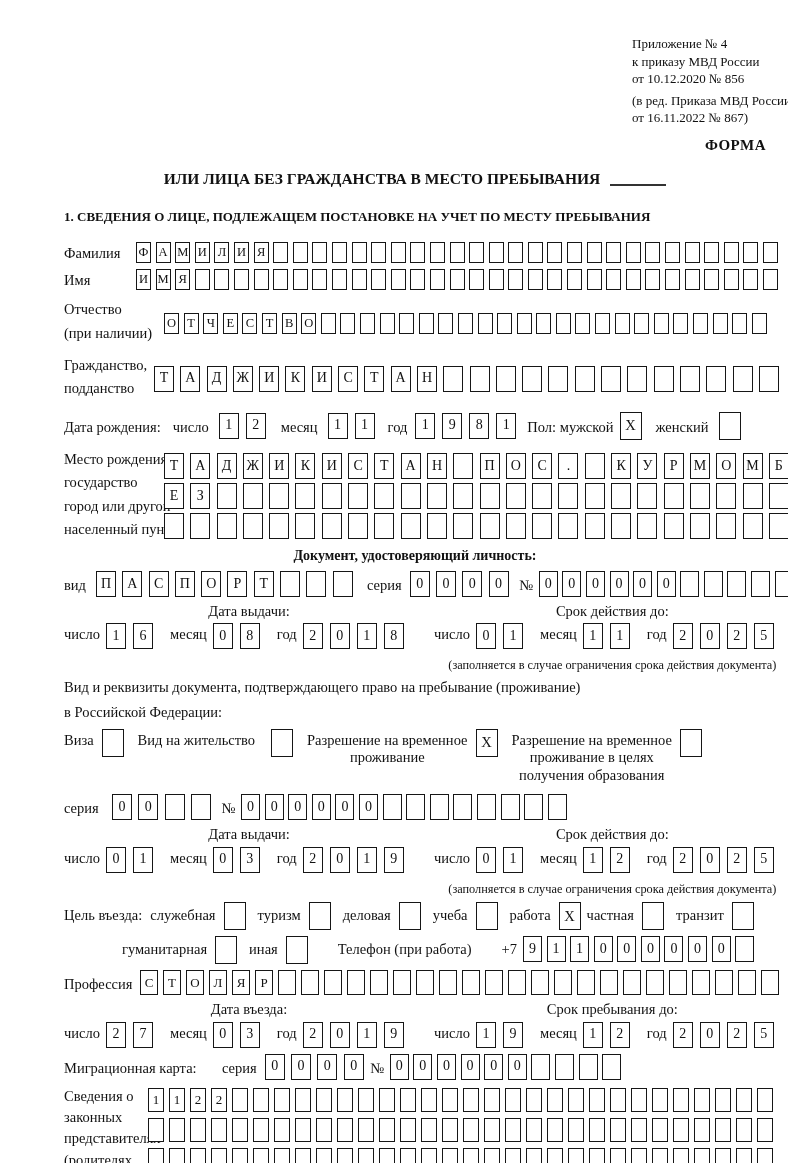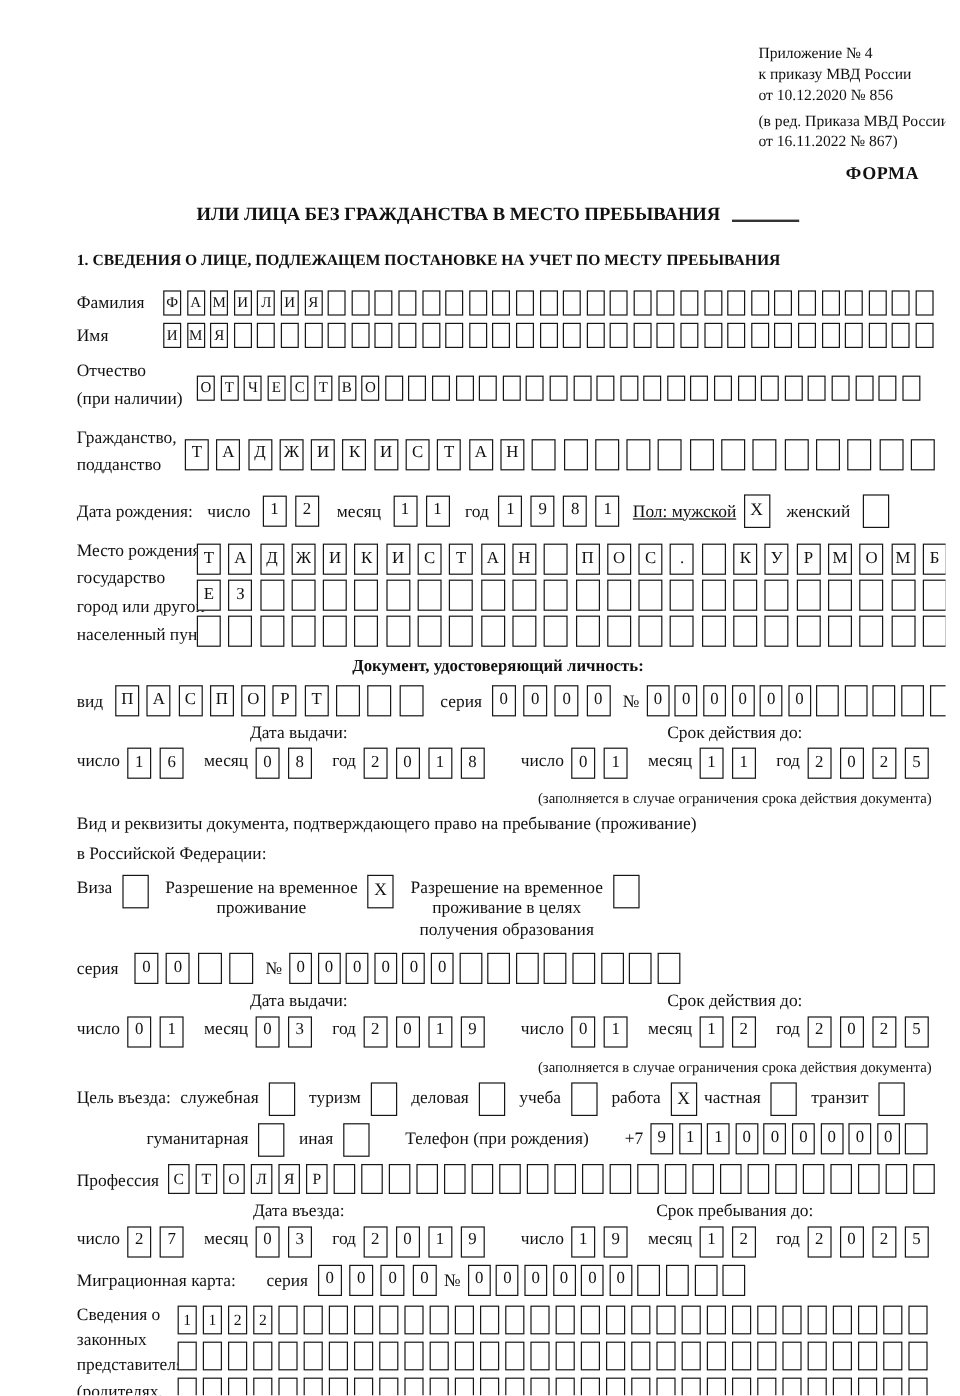--- a/index.html
+++ b/index.html
@@ -255,21 +255,21 @@
         <span class="cell">1</span>
         <span class="cell">1</span>
       </span>
     <span class="lbl" style="margin-right:8px;">год</span>
     <span class="cells cells-date" style="margin-right:4px;">
         <span class="cell">1</span>
         <span class="cell">9</span>
         <span class="cell">8</span>
         <span class="cell">1</span>
       </span>
-    <span class="lbl" style="margin-right:6px;text-decoration:underline;">Пол: мужской</span>
+    <span class="lbl" style="margin-right:6px;">Пол: мужской</span>
     <span class="checkbox">X</span>
     <span class="lbl" style="margin:0 10px 0 14px;">женский</span>
     <span class="checkbox"></span>
   </div>
 
   <div class="row mb4">
     <span class="lbl w-birthpl lbl-stack">
       <div>Место рождения:</div>
       <div>государство</div>
       <div>город или другой</div>
@@ -446,20 +446,24 @@
 
   <div style="margin-top:4px;">Вид и реквизиты документа, подтверждающего право на пребывание (проживание)</div>
   <div style="margin-top:7px;">в Российской Федерации:</div>
 
   <div class="opts">
     <div class="opt">
       <span class="txt">Виза</span>
       <span class="checkbox"></span>
     </div>
     <div class="opt">
+      <span class="txt" style="margin-right:16px;">Вид на жительство</span>
+      <span class="checkbox"></span>
+    </div>
+    <div class="opt">
       <span class="txt">
         <div>Разрешение на временное</div>
         <div>проживание</div>
       </span>
       <span class="checkbox">X</span>
     </div>
     <div class="opt" style="margin-right:0;">
       <span class="txt">
         <div>Разрешение на временное</div>
         <div>проживание в целях</div>
@@ -560,21 +564,21 @@
     <span class="checkbox"></span>
     <span class="plbl">транзит</span>
     <span class="checkbox"></span>
   </div>
 
   <div class="purpose-row">
     <span class="plbl indent58">гуманитарная</span>
     <span class="checkbox"></span>
     <span class="plbl">иная</span>
     <span class="checkbox"></span>
-    <span class="plbl" style="margin-left:18px;">Телефон (при рождения)</span>
+    <span class="plbl" style="margin-left:18px;">Телефон (при работа)</span>
     <span class="plbl" style="margin-left:22px;margin-right:0;">+7</span>
     <span class="cells cells-num phone-cells">
         <span class="cell">9</span>
         <span class="cell">1</span>
         <span class="cell">1</span>
         <span class="cell">0</span>
         <span class="cell">0</span>
         <span class="cell">0</span>
         <span class="cell">0</span>
         <span class="cell">0</span>

